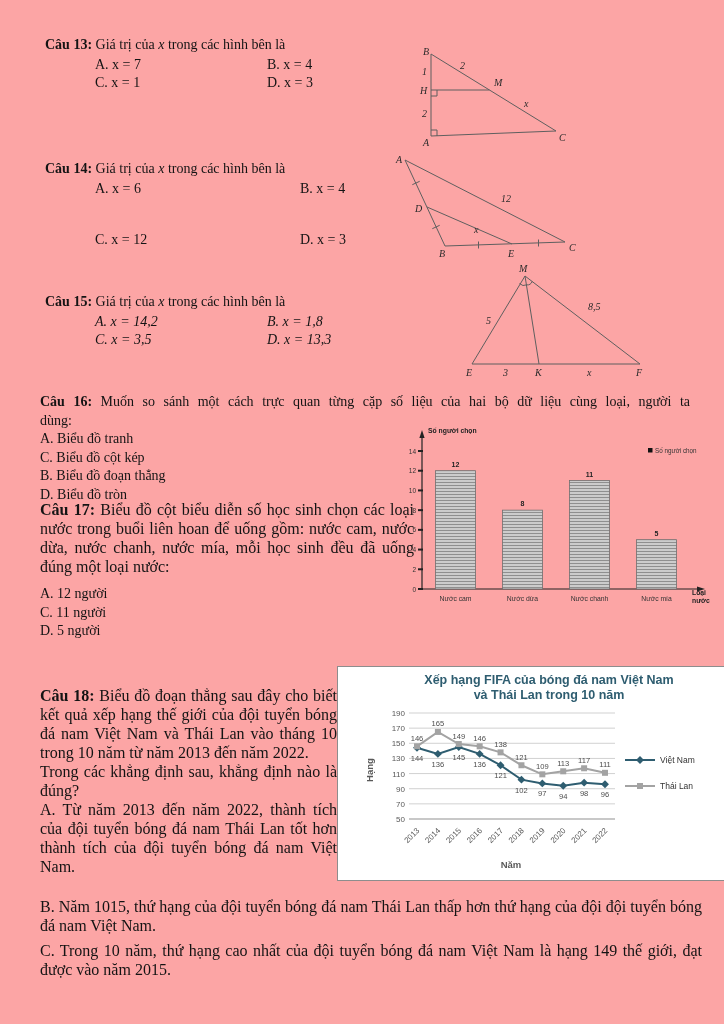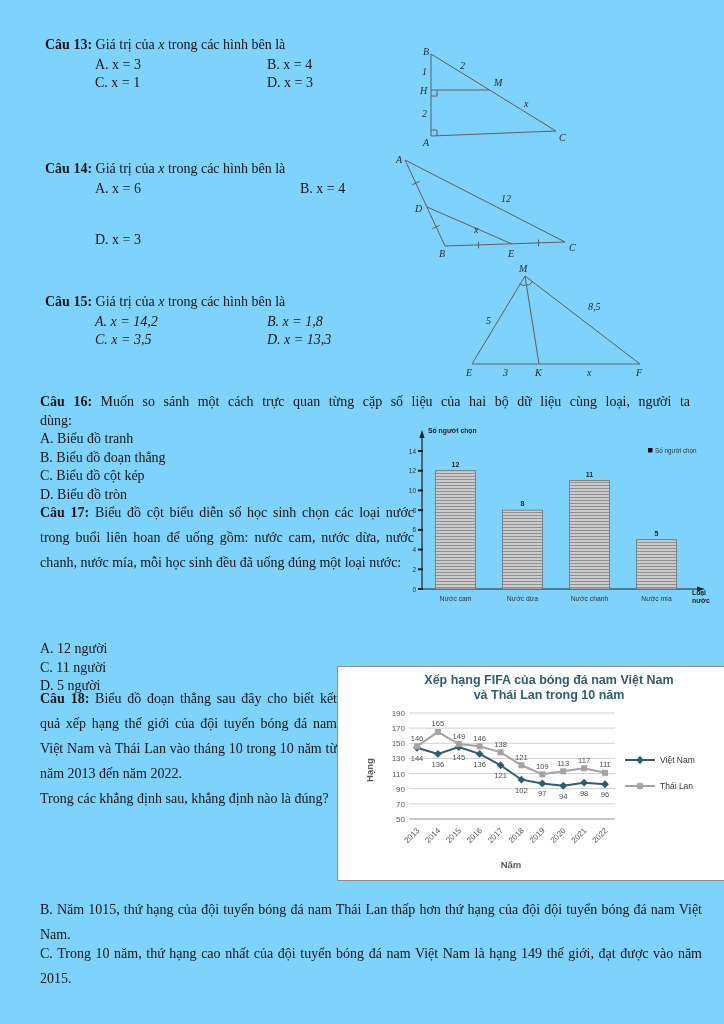--- a/index.html
+++ b/index.html
@@ -1,20 +1,20 @@
 <!DOCTYPE html>
 <html><head>
 <meta charset="utf-8">
 <style>
   html,body{margin:0;padding:0;background:#e8e8e8;}
-  .page{position:relative;width:724px;height:1024px;background:#7dd3fc;
+  .page{position:relative;width:724px;height:1024px;background:#fca5a5;
         font-family:"Liberation Serif",serif;color:#141414;overflow:hidden;}
   .abs{position:absolute;}
   .qlabel{font-weight:bold;}
-  .para{font-size:14px;line-height:25px;text-align:justify;}
+  .para{font-size:16px;line-height:19px;text-align:justify;}
   .line{font-size:14px;line-height:18.5px;}
   .opt-grid{display:grid;grid-template-columns:172px 1fr;font-size:14px;line-height:18px;}
   .opts-stack div{font-size:14px;line-height:18.5px;font-family:Liberation Serif, serif;}
   .var{font-style:italic;}
   .fig svg{display:block;}
   .fig line,.fig path,.fig polyline{stroke:#5f5f5f;stroke-width:1;fill:none;}
   .fig text{font:italic 10px "Liberation Serif",serif;fill:#2b2b2b;}
   .chartbox{border:1.5px solid #8d8d8d;background:#fff;}
   .jline{text-align:justify;text-align-last:justify;}
   svg text{user-select:none;}
@@ -22,21 +22,21 @@
 </head>
 <body>
 
 <div class="page">
 
   <div class="abs line" style="left:45px;top:36px;width:360px;">
     <span class="qlabel">Câu 13:</span>
     <span>Giá trị của </span><span class="var">x</span><span> trong các hình bên là</span>
   </div>
   <div class="abs opt-grid" style="left:95px;top:56px;width:320px;">
-    <div>A. x = 3</div>
+    <div>A. x = 7</div>
     <div>B. x = 4</div>
     <div>C. x = 1</div>
     <div>D. x = 3</div>
   </div>
 
   <div class="abs fig" style="left:398px;top:44px;">
     <svg width="170" height="104" viewBox="0 0 170 104">
       <line x1="33" y1="10" x2="33" y2="92"></line>
       <line x1="33" y1="92" x2="158" y2="87"></line>
       <line x1="33" y1="10" x2="158" y2="87"></line>
@@ -55,20 +55,21 @@
     </svg>
   </div>
 
   <div class="abs line" style="left:45px;top:160px;width:360px;">
     <span class="qlabel">Câu 14:</span>
     <span>Giá trị của </span><span class="var">x</span><span> trong các hình bên là</span>
   </div>
   <div class="abs opt-grid" style="left:95px;top:180px;width:320px;gap:33px;">
     <div>A. x = 6</div>
     <div>B. x = 4</div>
+    <div>C. x = 12</div>
     <div>D. x = 3</div>
   </div>
 
   <div class="abs fig" style="left:383px;top:150px;">
     <svg width="195" height="108" viewBox="0 0 195 108">
       <line x1="22" y1="10" x2="62" y2="96"></line>
       <line x1="22" y1="10" x2="182" y2="92"></line>
       <line x1="62" y1="96" x2="182" y2="92"></line>
       <line x1="44" y1="57" x2="129" y2="94"></line>
       <line x1="29.3" y1="34.7" x2="36.7" y2="31.3"></line>
@@ -114,30 +115,30 @@
       <text x="125" y="114">x</text>
     </svg>
   </div>
 
   <div class="abs" style="left:40px;top:393px;width:650px;">
     <div class="line jline"><span class="qlabel">Câu 16:</span> <span>Muốn so sánh một cách trực quan từng cặp số liệu của hai bộ dữ liệu cùng loại, người ta</span></div>
     <div class="line">dùng:</div>
   </div>
   <div class="abs opts-stack" style="left:40px;top:430px;width:350px;">
     <div>A. Biểu đồ tranh</div>
+    <div>C. Biểu đồ cột kép</div>
     <div>B. Biểu đồ đoạn thẳng</div>
-    <div>C. Biểu đồ cột kép</div>
     <div>D. Biểu đồ tròn</div>
   </div>
 
   <div class="abs para" style="left:40px;top:500px;width:374px;">
     <span class="qlabel">Câu 17:</span>
     <span>Biểu đồ cột biểu diễn số học sinh chọn các loại nước trong buổi liên hoan để uống gồm: nước cam, nước dừa, nước chanh, nước mía, mỗi học sinh đều đã uống đúng một loại nước:</span>
   </div>
-  <div class="abs opts-stack" style="left:40px;top:640px;width:350px;">
+  <div class="abs opts-stack" style="left:40px;top:585px;width:350px;">
     <div>A. 12 người</div>
     <div>C. 11 người</div>
     <div>D. 5 người</div>
   </div>
 
   <svg class="abs" id="bar-chart" width="320" height="202" style="left:396px;top:421px;">
       <defs>
         <pattern id="hstripe" width="4" height="3" patternUnits="userSpaceOnUse">
           <rect x="0" y="0" width="4" height="3" fill="#cfcfcf"></rect>
           <line x1="0" y1="1.5" x2="4" y2="1.5" stroke="#8f8f8f" stroke-width="1.1"></line>
@@ -180,20 +181,21 @@
       <text x="32" y="12" font-family="&quot;Liberation Sans&quot;,sans-serif" font-size="6.8" font-weight="bold" fill="#222">Số người chọn</text>
       <text x="296" y="174" font-family="&quot;Liberation Sans&quot;,sans-serif" font-size="6.8" font-weight="bold" fill="#222">Loại</text>
       <text x="296" y="182" font-family="&quot;Liberation Sans&quot;,sans-serif" font-size="6.8" font-weight="bold" fill="#222">nước</text>
       <rect x="252" y="27" width="4.5" height="4.5" fill="#111"></rect>
       <text x="259" y="31.5" font-family="&quot;Liberation Sans&quot;,sans-serif" font-size="6.3" fill="#333">Số người chọn</text>
     </svg>
 
   <div class="abs" style="left:40px;top:686px;width:297px;">
     <div class="para"><span class="qlabel">Câu 18:</span> <span>Biểu đồ đoạn thẳng sau đây cho biết kết quả xếp hạng thế giới của đội tuyển bóng đá nam Việt Nam và Thái Lan vào tháng 10 trong 10 năm từ năm 2013 đến năm 2022.</span></div>
     <div class="para">Trong các khẳng định sau, khẳng định nào là đúng?</div>
+    <div class="para">A. Từ năm 2013 đến năm 2022, thành tích của đội tuyển bóng đá nam Thái Lan tốt hơn thành tích của đội tuyển bóng đá nam Việt Nam.</div>
   </div>
 
   <div class="abs chartbox" style="left:337px;top:666px;width:379px;height:213px;padding-left:21px;">
     <svg id="line-chart" width="379" height="213">
         <text x="190" y="17" font-family="&quot;Liberation Sans&quot;,sans-serif" font-size="12.5" font-weight="bold" text-anchor="middle" fill="#2e5d70">Xếp hạng FIFA của bóng đá nam Việt Nam</text>
         <text x="190" y="32" font-family="&quot;Liberation Sans&quot;,sans-serif" font-size="12.5" font-weight="bold" text-anchor="middle" fill="#2e5d70">và Thái Lan trong 10 năm</text>
         <line x1="50" y1="152" x2="256" y2="152" stroke="#cccccc" stroke-width="0.9"></line>
         <text x="46" y="155" font-family="&quot;Liberation Sans&quot;,sans-serif" font-size="8" text-anchor="end" fill="#595959">50</text>
         <line x1="50" y1="136.85714285714286" x2="256" y2="136.85714285714286" stroke="#cccccc" stroke-width="0.9"></line>
         <text x="46" y="139.85714285714286" font-family="&quot;Liberation Sans&quot;,sans-serif" font-size="8" text-anchor="end" fill="#595959">70</text>

